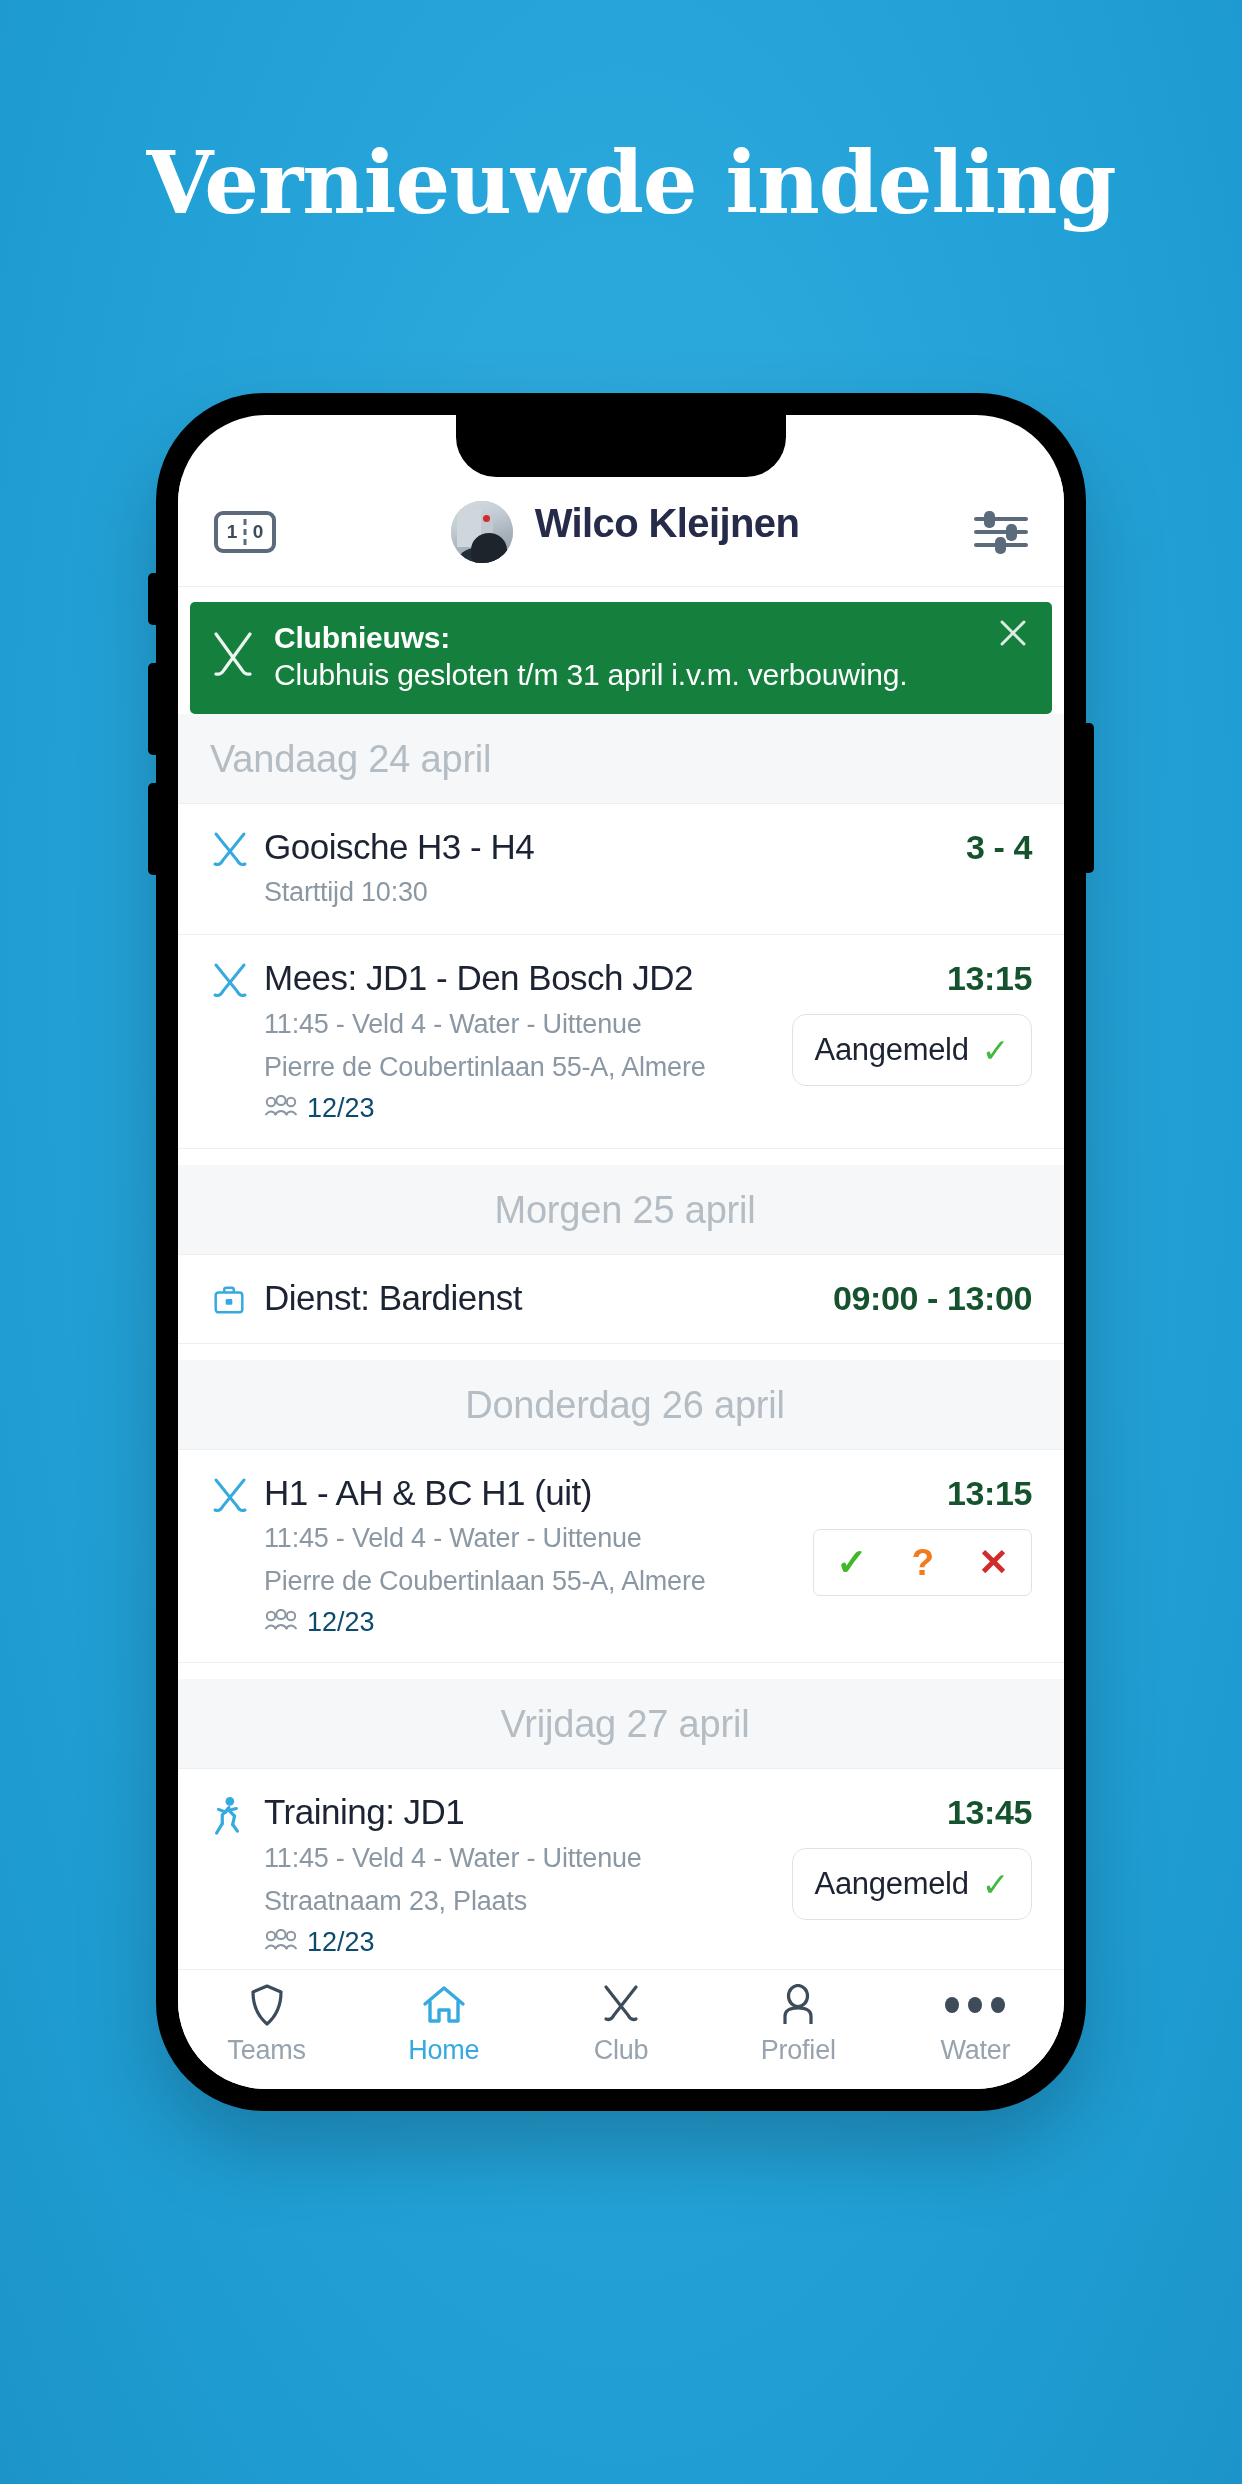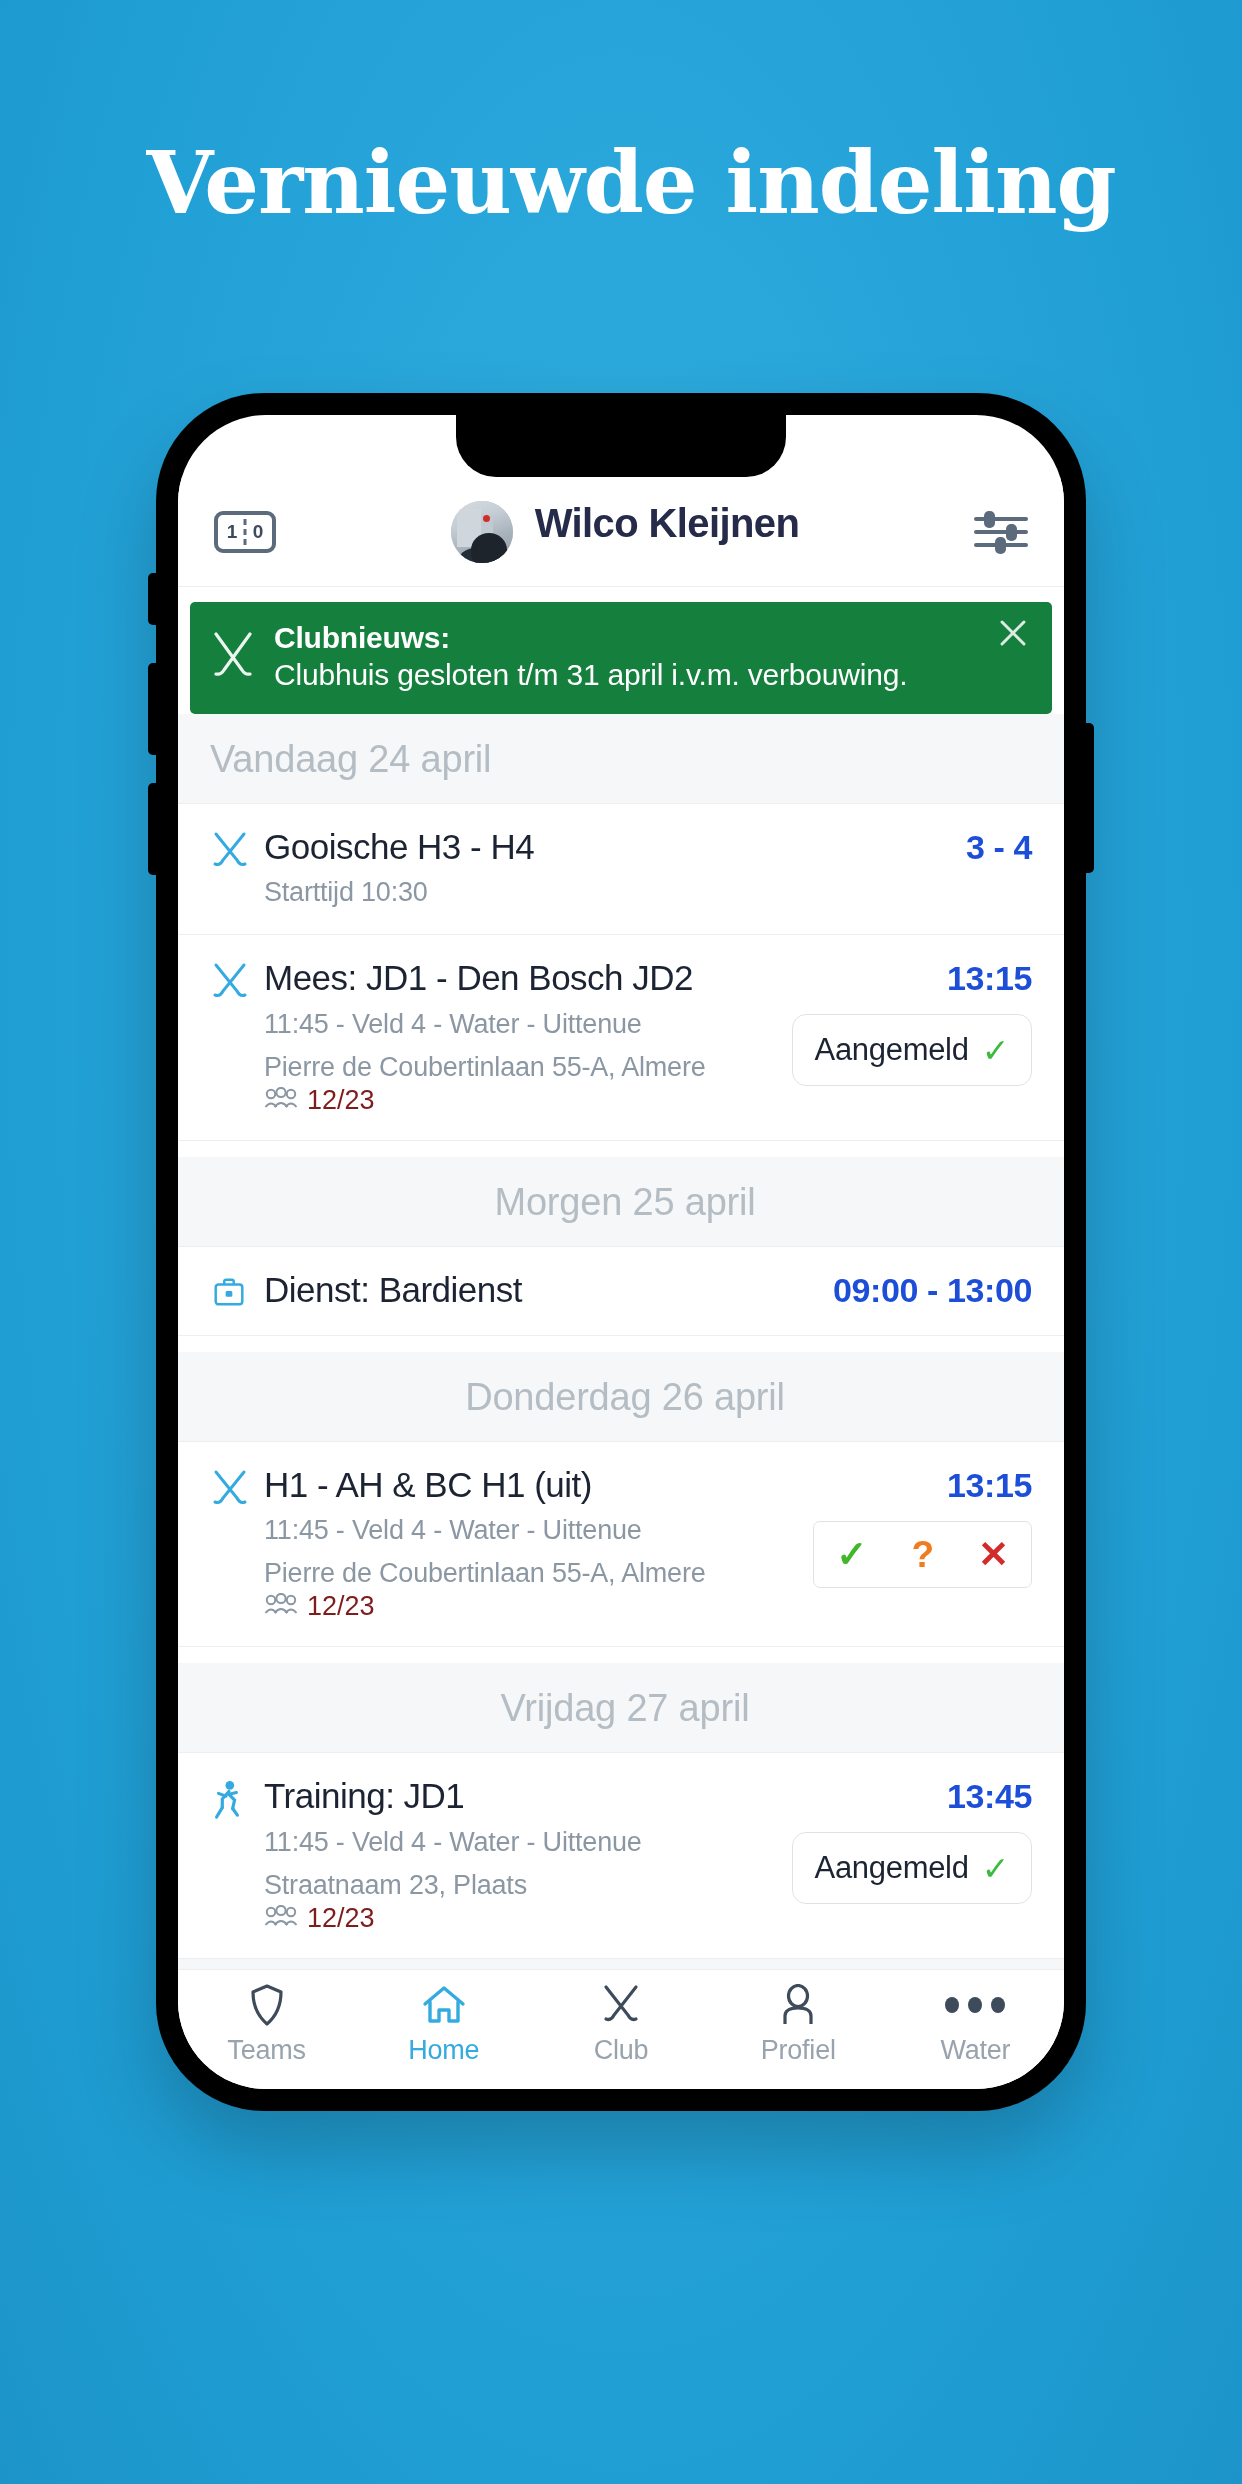--- a/index.html
+++ b/index.html
@@ -284,35 +284,36 @@
     color: #8b97a3;
     letter-spacing: -0.2px;
     line-height: 1.3;
     margin-top: 8px;
     white-space: nowrap;
   }
   .event-people {
     display: flex;
     align-items: center;
     gap: 9px;
-    color: #7f1d1d;
+    margin-top: 8px;
+    color: #0c4a6e;
     font-size: 27px;
   }
   .event-right {
     flex: 0 0 auto;
     display: flex;
     flex-direction: column;
     align-items: flex-end;
     gap: 16px;
     padding-top: 2px;
   }
   .event-time {
     font-size: 34px;
     font-weight: bold;
-    color: #1d4ed8;
+    color: #14532d;
     letter-spacing: -0.4px;
     white-space: nowrap;
   }
   .btn-pill {
     border: 1px solid #dfe3e7;
     border-radius: 14px;
     background: #ffffff;
     padding: 17px 22px;
     font-size: 31px;
     color: #1c2333;

